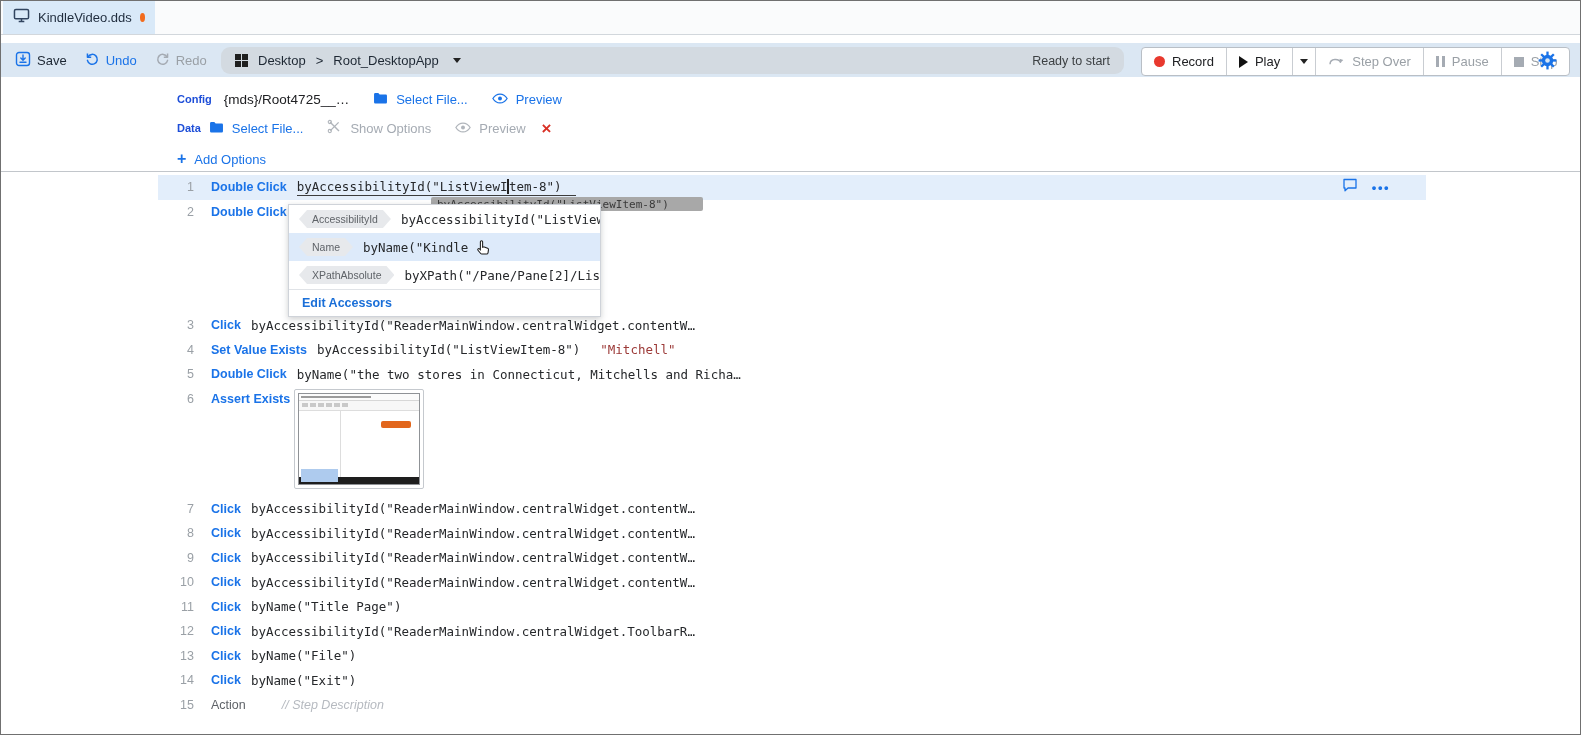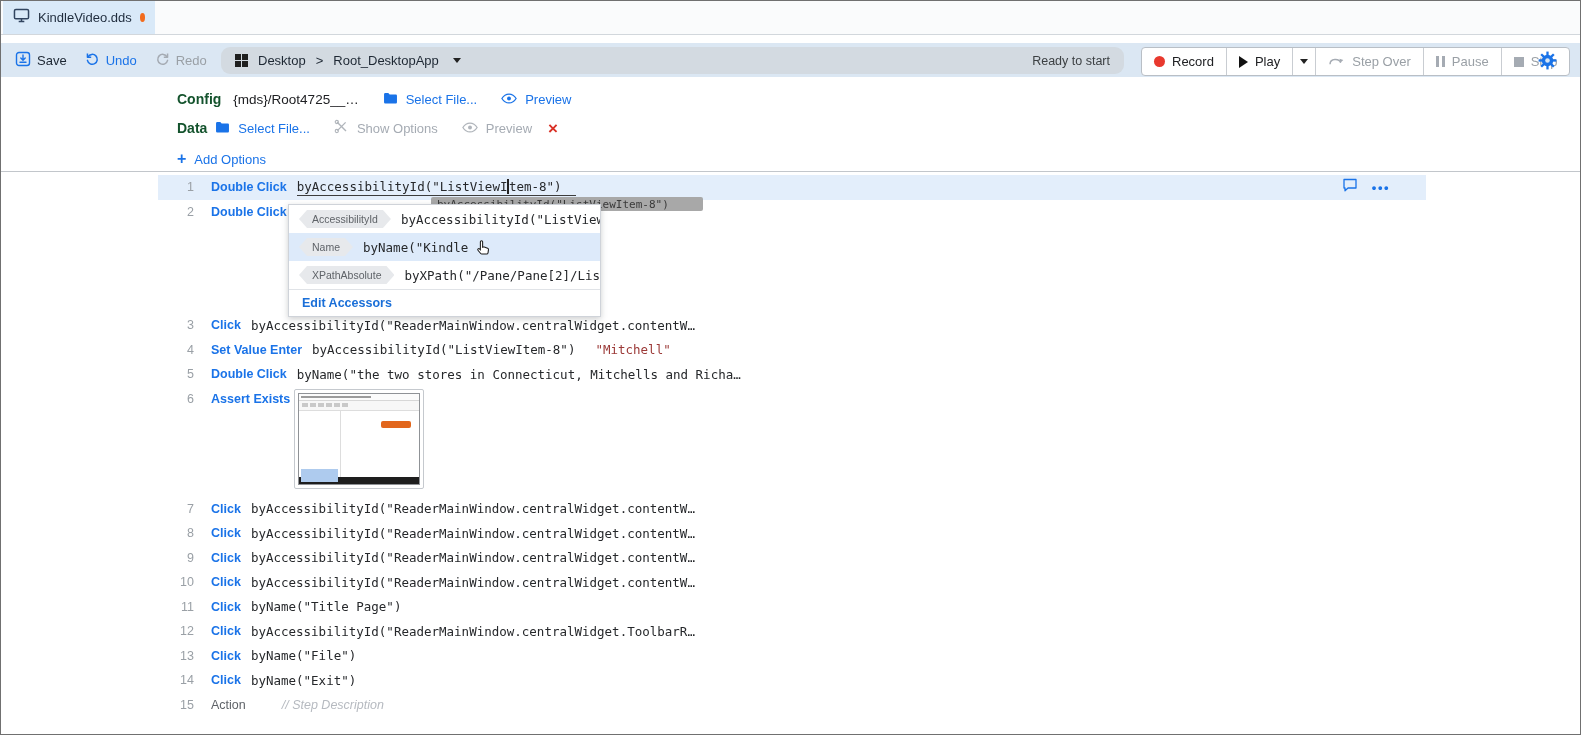--- a/index.html
+++ b/index.html
@@ -37,21 +37,21 @@
   .rec-dot{width:11px;height:11px;border-radius:50%;background:#e8392e;display:inline-block;}
   .play-tri{width:0;height:0;border-top:6px solid transparent;border-bottom:6px solid transparent;border-left:9px solid #111;display:inline-block;}
   .ctl-caret{padding:0 7px;}
   .pause-bars{display:inline-flex;gap:3px;}
   .pause-bars i{width:3px;height:11px;background:#a5abb3;display:block;}
   .stop-sq{width:10px;height:10px;background:#a5abb3;display:inline-block;}
   .gear{position:absolute;left:1537px;top:8px;}
 
   
   .res-row{position:absolute;left:176px;display:flex;align-items:center;gap:8px;height:20px;font-size:13px;}
-  .res-label{font-weight:700;color:#14532d;font-size:14px;}
+  .res-label{font-weight:700;color:#1d4ed8;font-size:11px;}
   .res-value{color:#202124;font-size:13.5px;margin-left:4px;}
   .link-blue{color:#1a73e8;font-weight:500;}
   .link-gray{color:#a5abb3;font-weight:500;}
   .close-x{color:#d93025;font-weight:700;font-size:17px;line-height:1;margin-left:8px;}
   .plus{color:#1a73e8;font-weight:700;font-size:16px;line-height:1;}
   .sp16{width:8px;}
 
   
   .steps-divider{position:absolute;top:170px;left:0;right:0;border-top:1px solid #c2c6cb;}
   .steps{position:absolute;top:171px;left:0;right:0;padding-top:3px;}
@@ -294,21 +294,21 @@
     <span class="action">Double Click</span>
     <span class="value"></span>
   </div>
       <div class="step gap-before">
     <span class="num">3</span>
     <span class="action">Click</span>
     <span class="value">byAccessibilityId("ReaderMainWindow.centralWidget.contentW…</span>
   </div>
       <div class="step">
     <span class="num">4</span>
-    <span class="action">Set Value Enter</span>
+    <span class="action">Set Value Exists</span>
     <span class="value">byAccessibilityId("ListViewItem-8")</span>
   <span class="value2">"Mitchell"</span>
       </div>
       <div class="step">
     <span class="num">5</span>
     <span class="action">Double Click</span>
     <span class="value">byName("the two stores in Connecticut, Mitchells and Richa…</span>
   </div>
       <div class="step tall">
     <span class="num">6</span>

